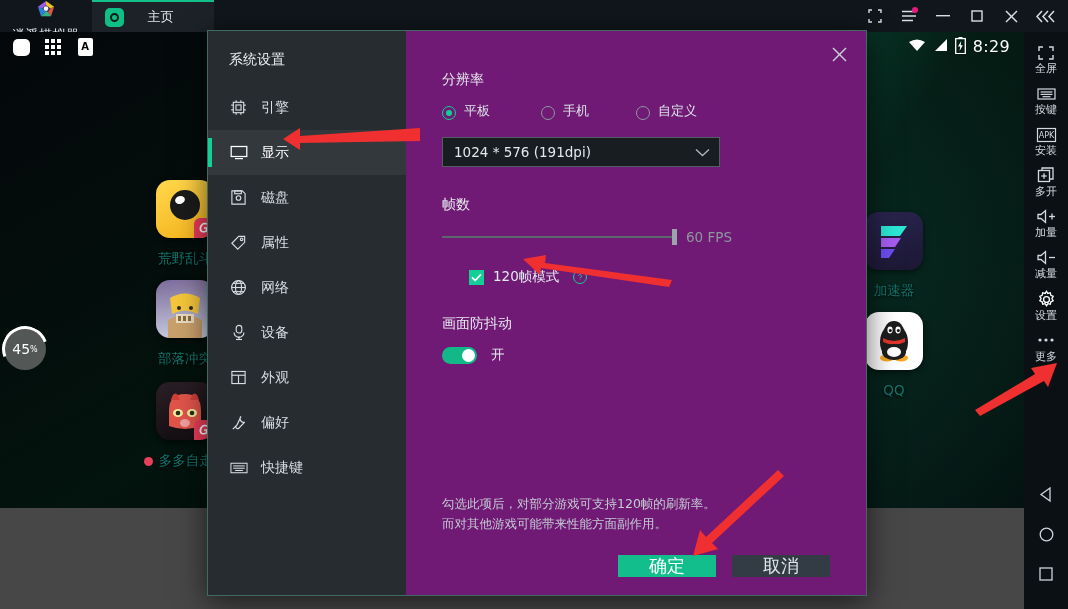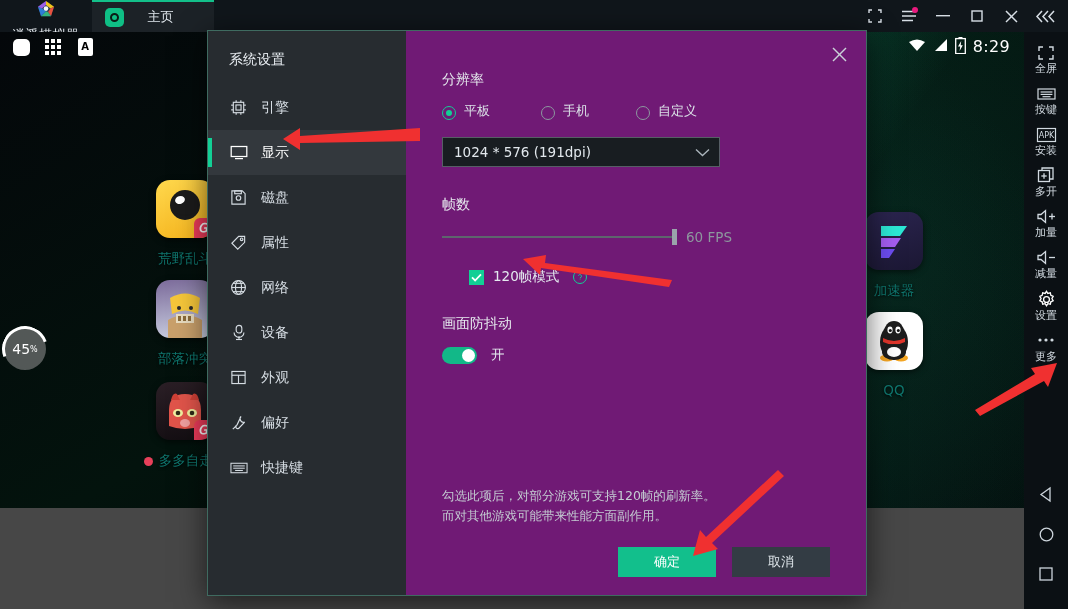--- a/index.html
+++ b/index.html
@@ -194,21 +194,21 @@
   .toggle .dot {
     position: absolute; right: 2px; top: 2px; width: 13px; height: 13px;
     border-radius: 50%; background: #fff;
   }
   .toggle-text { color: #e4eaef; font-size: 13.5px; }
 
   .foot { position: absolute; left: 36px; right: 36px; bottom: 18px; }
   .foot-note { color: #c4ccd2; font-size: 12.5px; line-height: 1.55; margin-bottom: 22px; }
   .foot-btns { display: flex; justify-content: flex-end; gap: 16px; }
   .btn {
-    width: 98px; height: 30px; font-size: 13px; display: flex;
+    width: 98px; height: 22px; font-size: 18px; display: flex;
     align-items: center; justify-content: center; border: none;
     font-family: inherit;
   }
   .btn-ok { background: #12bf8c; color: #fff; }
   .btn-cancel { background: #333c44; color: #dfe6eb; }
 
   
   .arrows { position: absolute; inset: 0; pointer-events: none; }
 </style>
 </head>

